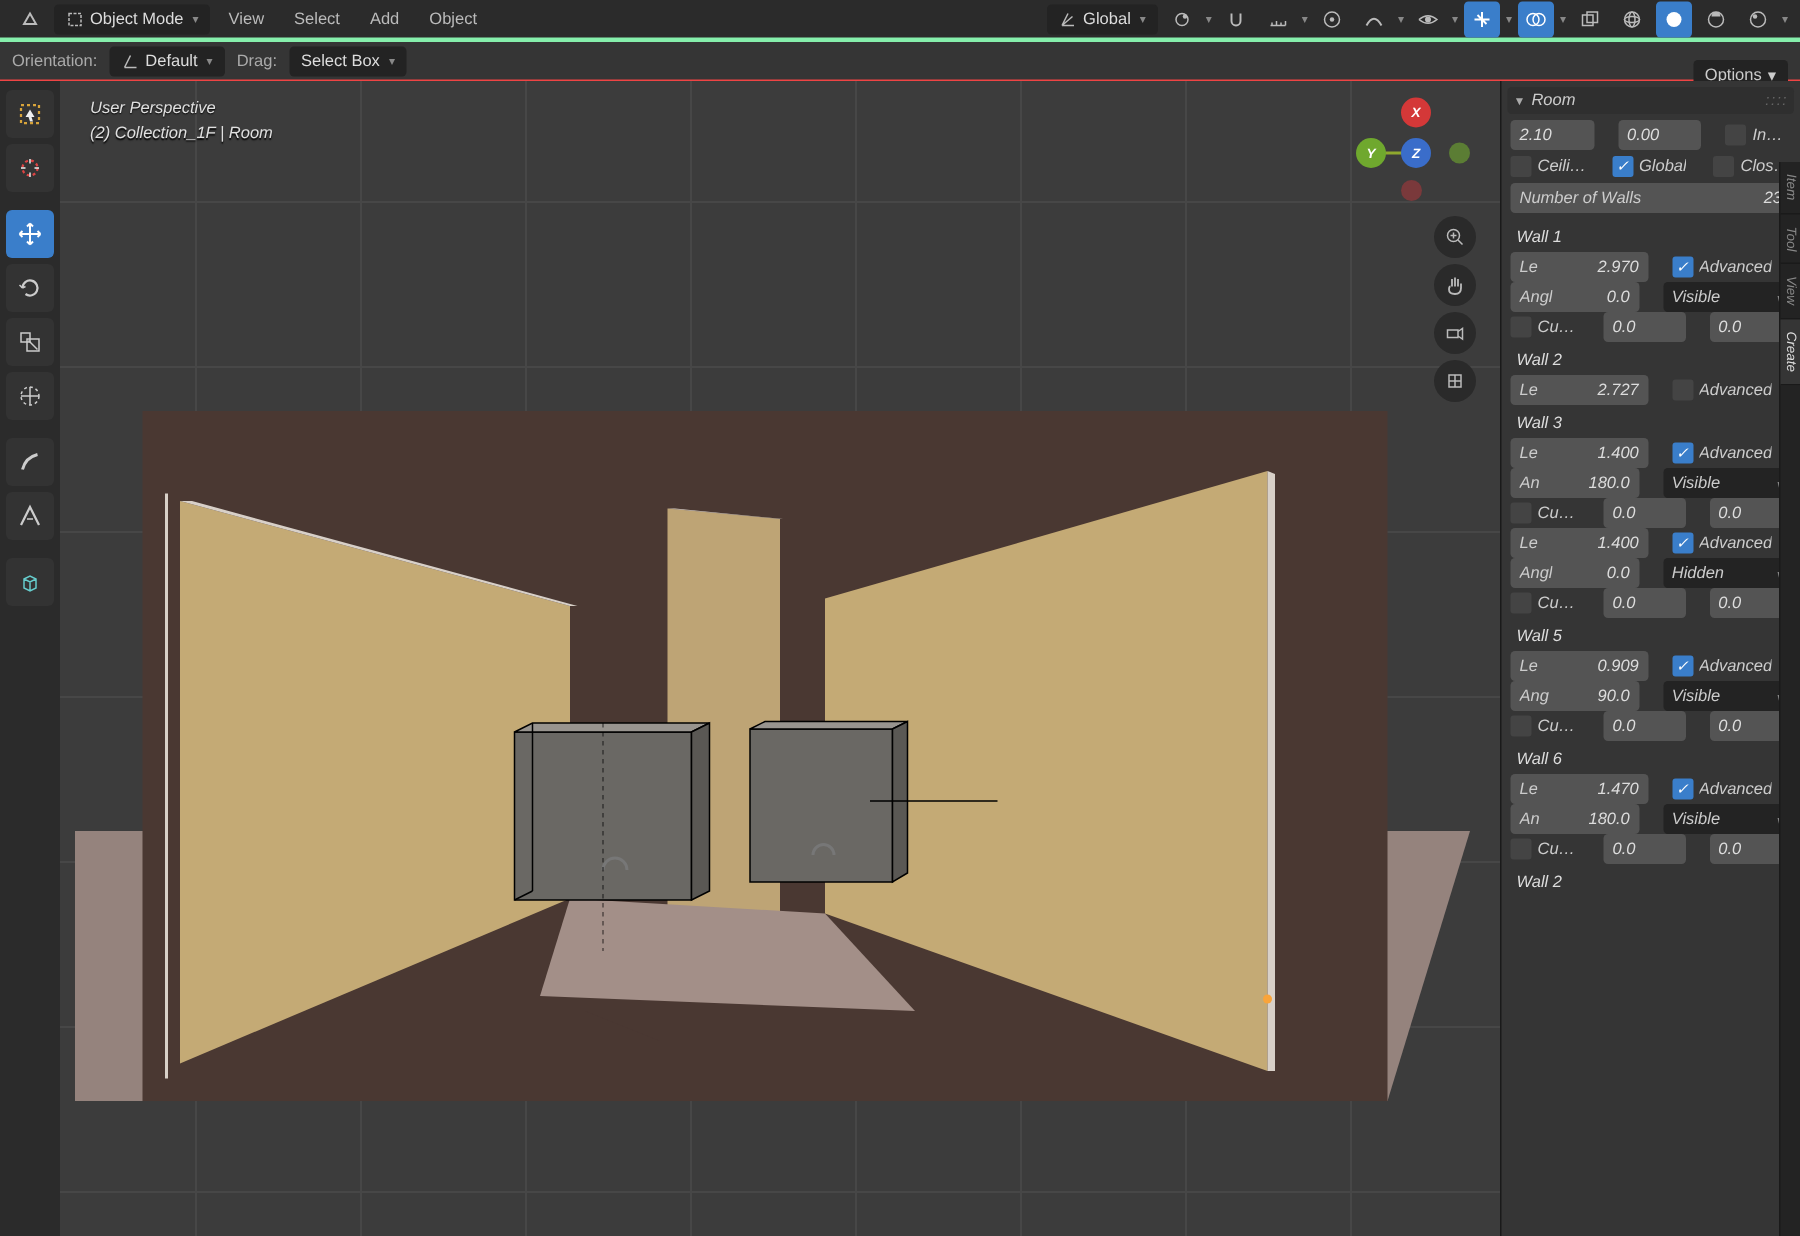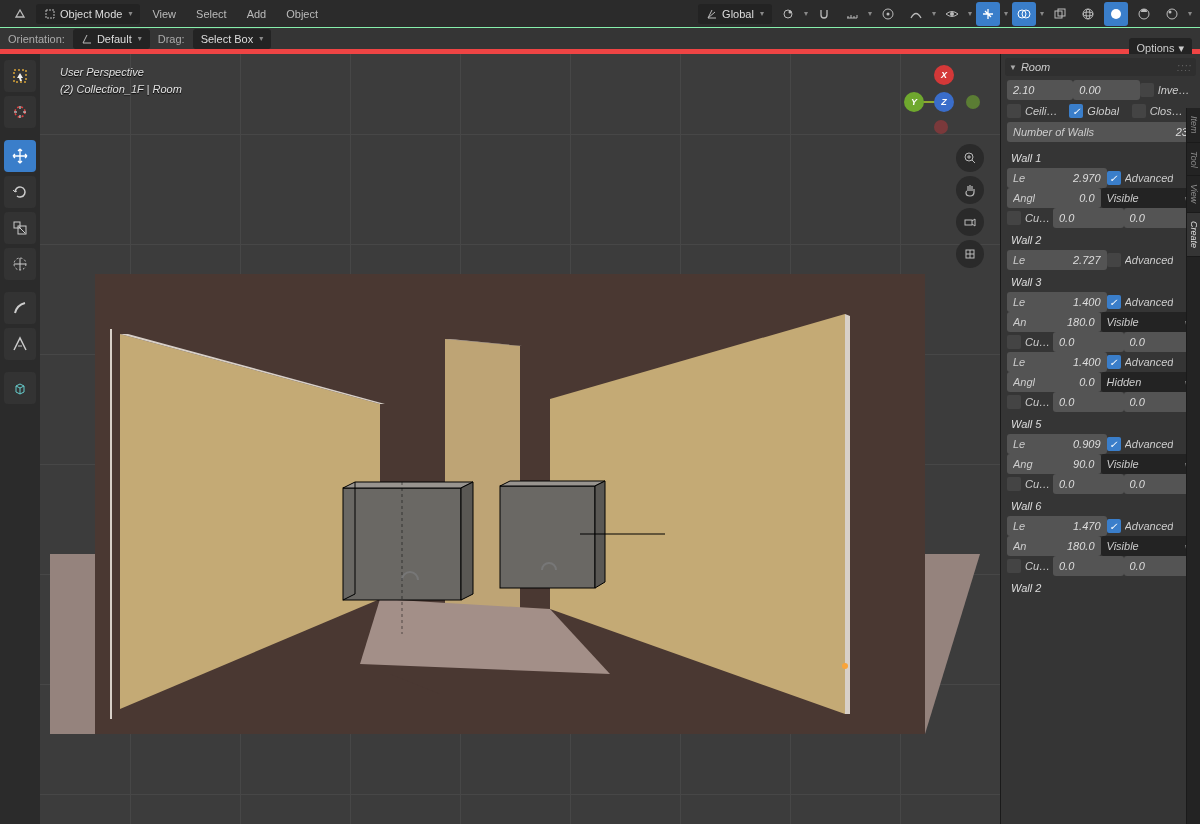--- a/index.html
+++ b/index.html
@@ -1,33 +1,33 @@
 <!DOCTYPE html>
 <html><head>
 <meta charset="utf-8">
 <style>
 * { margin: 0; padding: 0; box-sizing: border-box; font-family: -apple-system, BlinkMacSystemFont, "Segoe UI", sans-serif; }
 body { background: #2b2b2b; color: #ccc; font-size: 11px; overflow: hidden; width: 1200px; height: 824px; position: relative; }
 
 
-.header { height: 28px; background: #2b2b2b; border-bottom: 1px solid #86efac; display: flex; align-items: center; padding: 0 8px; gap: 4px; }
+.header { height: 28px; background: #2b2b2b; border-bottom: 3px solid #86efac; display: flex; align-items: center; padding: 0 8px; gap: 4px; }
 .header-left { display: flex; align-items: center; gap: 4px; flex: 1; }
 .header-center { display: flex; align-items: center; gap: 4px; text-align: center; }
 .header-right { display: flex; align-items: center; gap: 4px; }
 
 .icon-btn { width: 24px; height: 24px; display: flex; align-items: center; justify-content: center; border-radius: 3px; cursor: pointer; color: #aaa; }
 .icon-btn.highlight { background: #3a7eca; color: #fff; }
 
 .dropdown { display: flex; align-items: center; background: #232323; border-radius: 3px; padding: 2px 8px; height: 20px; cursor: pointer; gap: 4px; color: #ddd; }
 .dropdown .caret { font-size: 8px; color: #888; margin-left: 2px; }
 
 .menu-item { padding: 0 8px; cursor: pointer; color: #bbb; height: 24px; display: flex; align-items: center; }
 
 
-.subheader { height: 26px; background: #353535; border-bottom: 5px solid #ef4444; display: flex; align-items: center; padding: 0 8px; gap: 8px; }
+.subheader { height: 26px; background: #353535; border-bottom: 1px solid #ef4444; display: flex; align-items: center; padding: 0 8px; gap: 8px; }
 .subheader-label { color: #aaa; }
 .subheader-right { margin-left: auto; display: flex; gap: 4px; }
 
 
 .main { position: absolute; top: 54px; left: 0; right: 0; bottom: 0; display: flex; font-style: italic; }
 
 
 .left-toolbar { width: 40px; background: #2b2b2b; display: flex; flex-direction: column; gap: 4px; padding: 6px 4px; }
 .tool-btn { width: 32px; height: 32px; display: flex; align-items: center; justify-content: center; border-radius: 4px; cursor: pointer; color: #bbb; background: #333; }
 .tool-btn.active { background: #3a7eca; color: #fff; }
@@ -61,21 +61,21 @@
 .right-panel { width: 200px; background: #353535; border-left: 1px solid #1a1a1a; overflow-y: hidden; padding: 4px; }
 .right-tabs { position: absolute; top: 54px; right: 0; width: 14px; background: #232323; border-left: 1px solid #1a1a1a; height: calc(100% - 54px); display: flex; flex-direction: column; }
 .right-tab { writing-mode: vertical-rl; padding: 8px 1px; font-size: 9px; color: #888; cursor: pointer; border-bottom: 1px solid #1a1a1a; }
 .right-tab.active { background: #353535; color: #ddd; }
 
 .panel-header { display: flex; align-items: center; gap: 4px; padding: 3px 4px; background: #2f2f2f; border-radius: 3px; cursor: pointer; }
 .panel-header .chev { font-size: 8px; color: #aaa; }
 .panel-header .dots { margin-left: auto; color: #666; font-size: 10px; letter-spacing: 1px; }
 .panel-body { padding: 4px 2px; display: flex; flex-direction: column; gap: 4px; }
 
-.prop-row { display: flex; gap: 0; align-items: center; }
+.prop-row { display: flex; gap: 16px; align-items: center; }
 .numfield { flex: 1; background: #545454; border-radius: 3px; padding: 4px 6px; display: flex; justify-content: space-between; align-items: center; color: #ddd; min-width: 0; height: 20px; }
 .numfield .lab { color: #ccc; overflow: hidden; text-overflow: ellipsis; white-space: nowrap; }
 .numfield .val { color: #ddd; }
 .check { display: flex; align-items: center; gap: 4px; flex: 1; min-width: 0; }
 .checkbox { width: 14px; height: 14px; background: #444; border-radius: 2px; display: flex; align-items: center; justify-content: center; flex-shrink: 0; }
 .checkbox.checked { background: #3a7eca; color: #fff; font-size: 10px; }
 .check-label { overflow: hidden; text-overflow: ellipsis; white-space: nowrap; }
 .sel { flex: 1; background: #232323; border-radius: 3px; padding: 4px 6px; display: flex; justify-content: space-between; align-items: center; height: 20px; }
 
 .wall-label { padding: 6px 4px 4px 4px; color: #ddd; }

